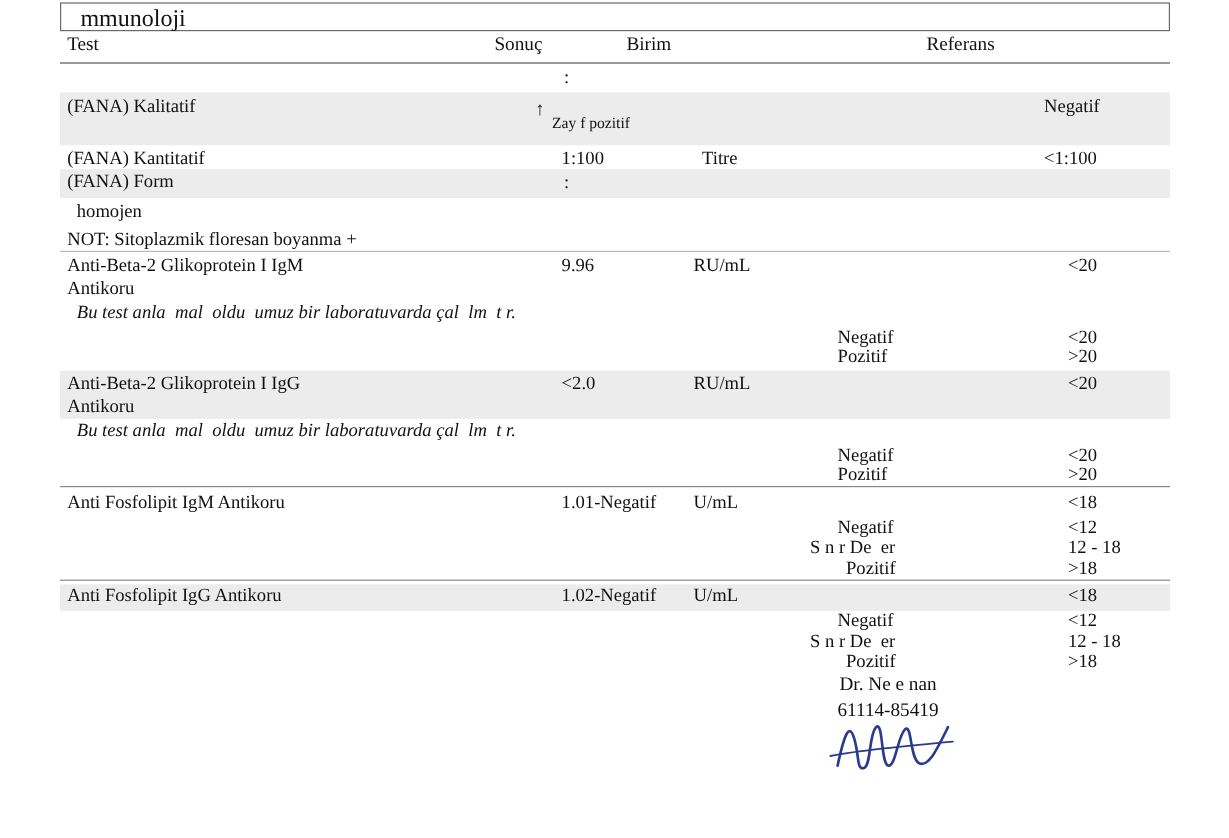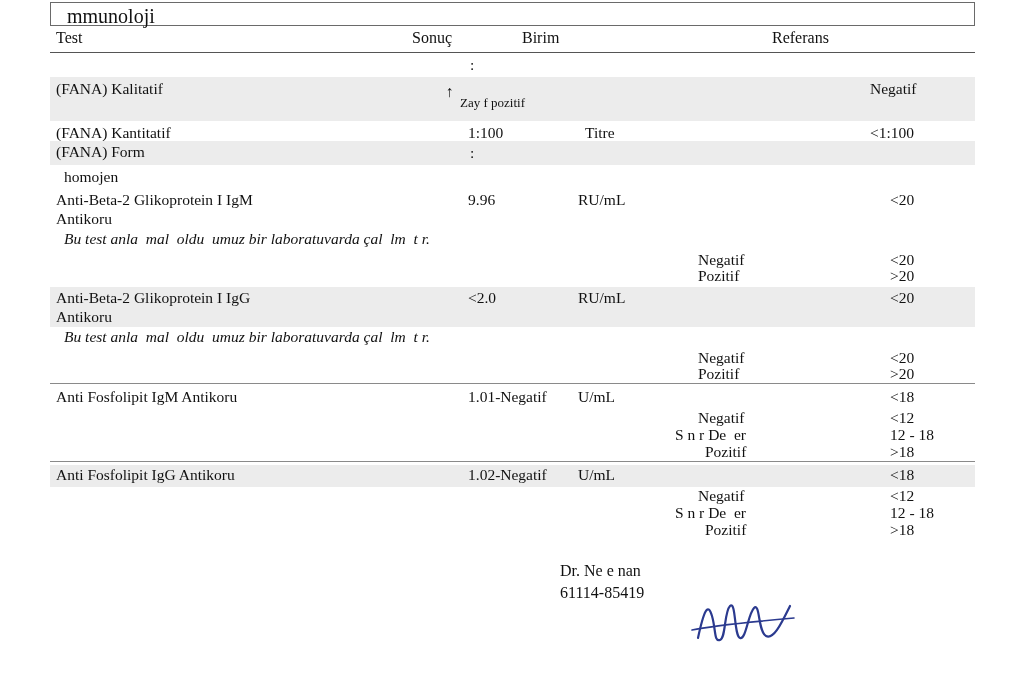--- a/index.html
+++ b/index.html
@@ -104,20 +104,21 @@
     height: 1px;
     background: #8a8a8a;
   }
   .rule.light { background: #b9b9b9; }
 
   .signature {
     position: absolute;
     left: 560px;
     top: 560px;
     width: 360px;
+    text-align: center;
   }
   .signature div {
     font-size: 16px;
     line-height: 1.35;
     color: #111;
   }
   .sig-scribble {
     position: absolute;
     left: 690px;
     top: 592px;
@@ -164,20 +165,24 @@
 
     <div class="row shaded" style="height:24px;">
       <span class="c test big" style="top:2px;">(FANA) Form</span>
       <span class="c" style="top:3px;left:420px;">:</span>
     </div>
 
     <div class="row" style="height:24px;">
       <span class="c sub-line" style="top:3px;left:14px;">homojen</span>
     </div>
 
+    <div class="row" style="height:22px;">
+      <span class="c red-note" style="top:2px;left:6px;">NOT: Sitoplazmik floresan boyanma +</span>
+      <div class="rule light" style="top:20px;"></div>
+    </div>
 
     <div class="row" style="height:40px;">
       <span class="c test" style="top:2px;">Anti-Beta-2 Glikoprotein I IgM</span>
       <span class="c test" style="top:21px;">Antikoru</span>
       <span class="c sonuc" style="top:2px;left:418px;">9.96</span>
       <span class="c birim" style="top:2px;left:528px;">RU/mL</span>
       <span class="c ref" style="top:2px;left:840px;">&lt;20</span>
     </div>
     <div class="row" style="height:22px;">
       <span class="c italic-note" style="top:1px;left:14px;">Bu test anla  mal  oldu  umuz bir laboratuvarda çal  lm  t r.</span>

